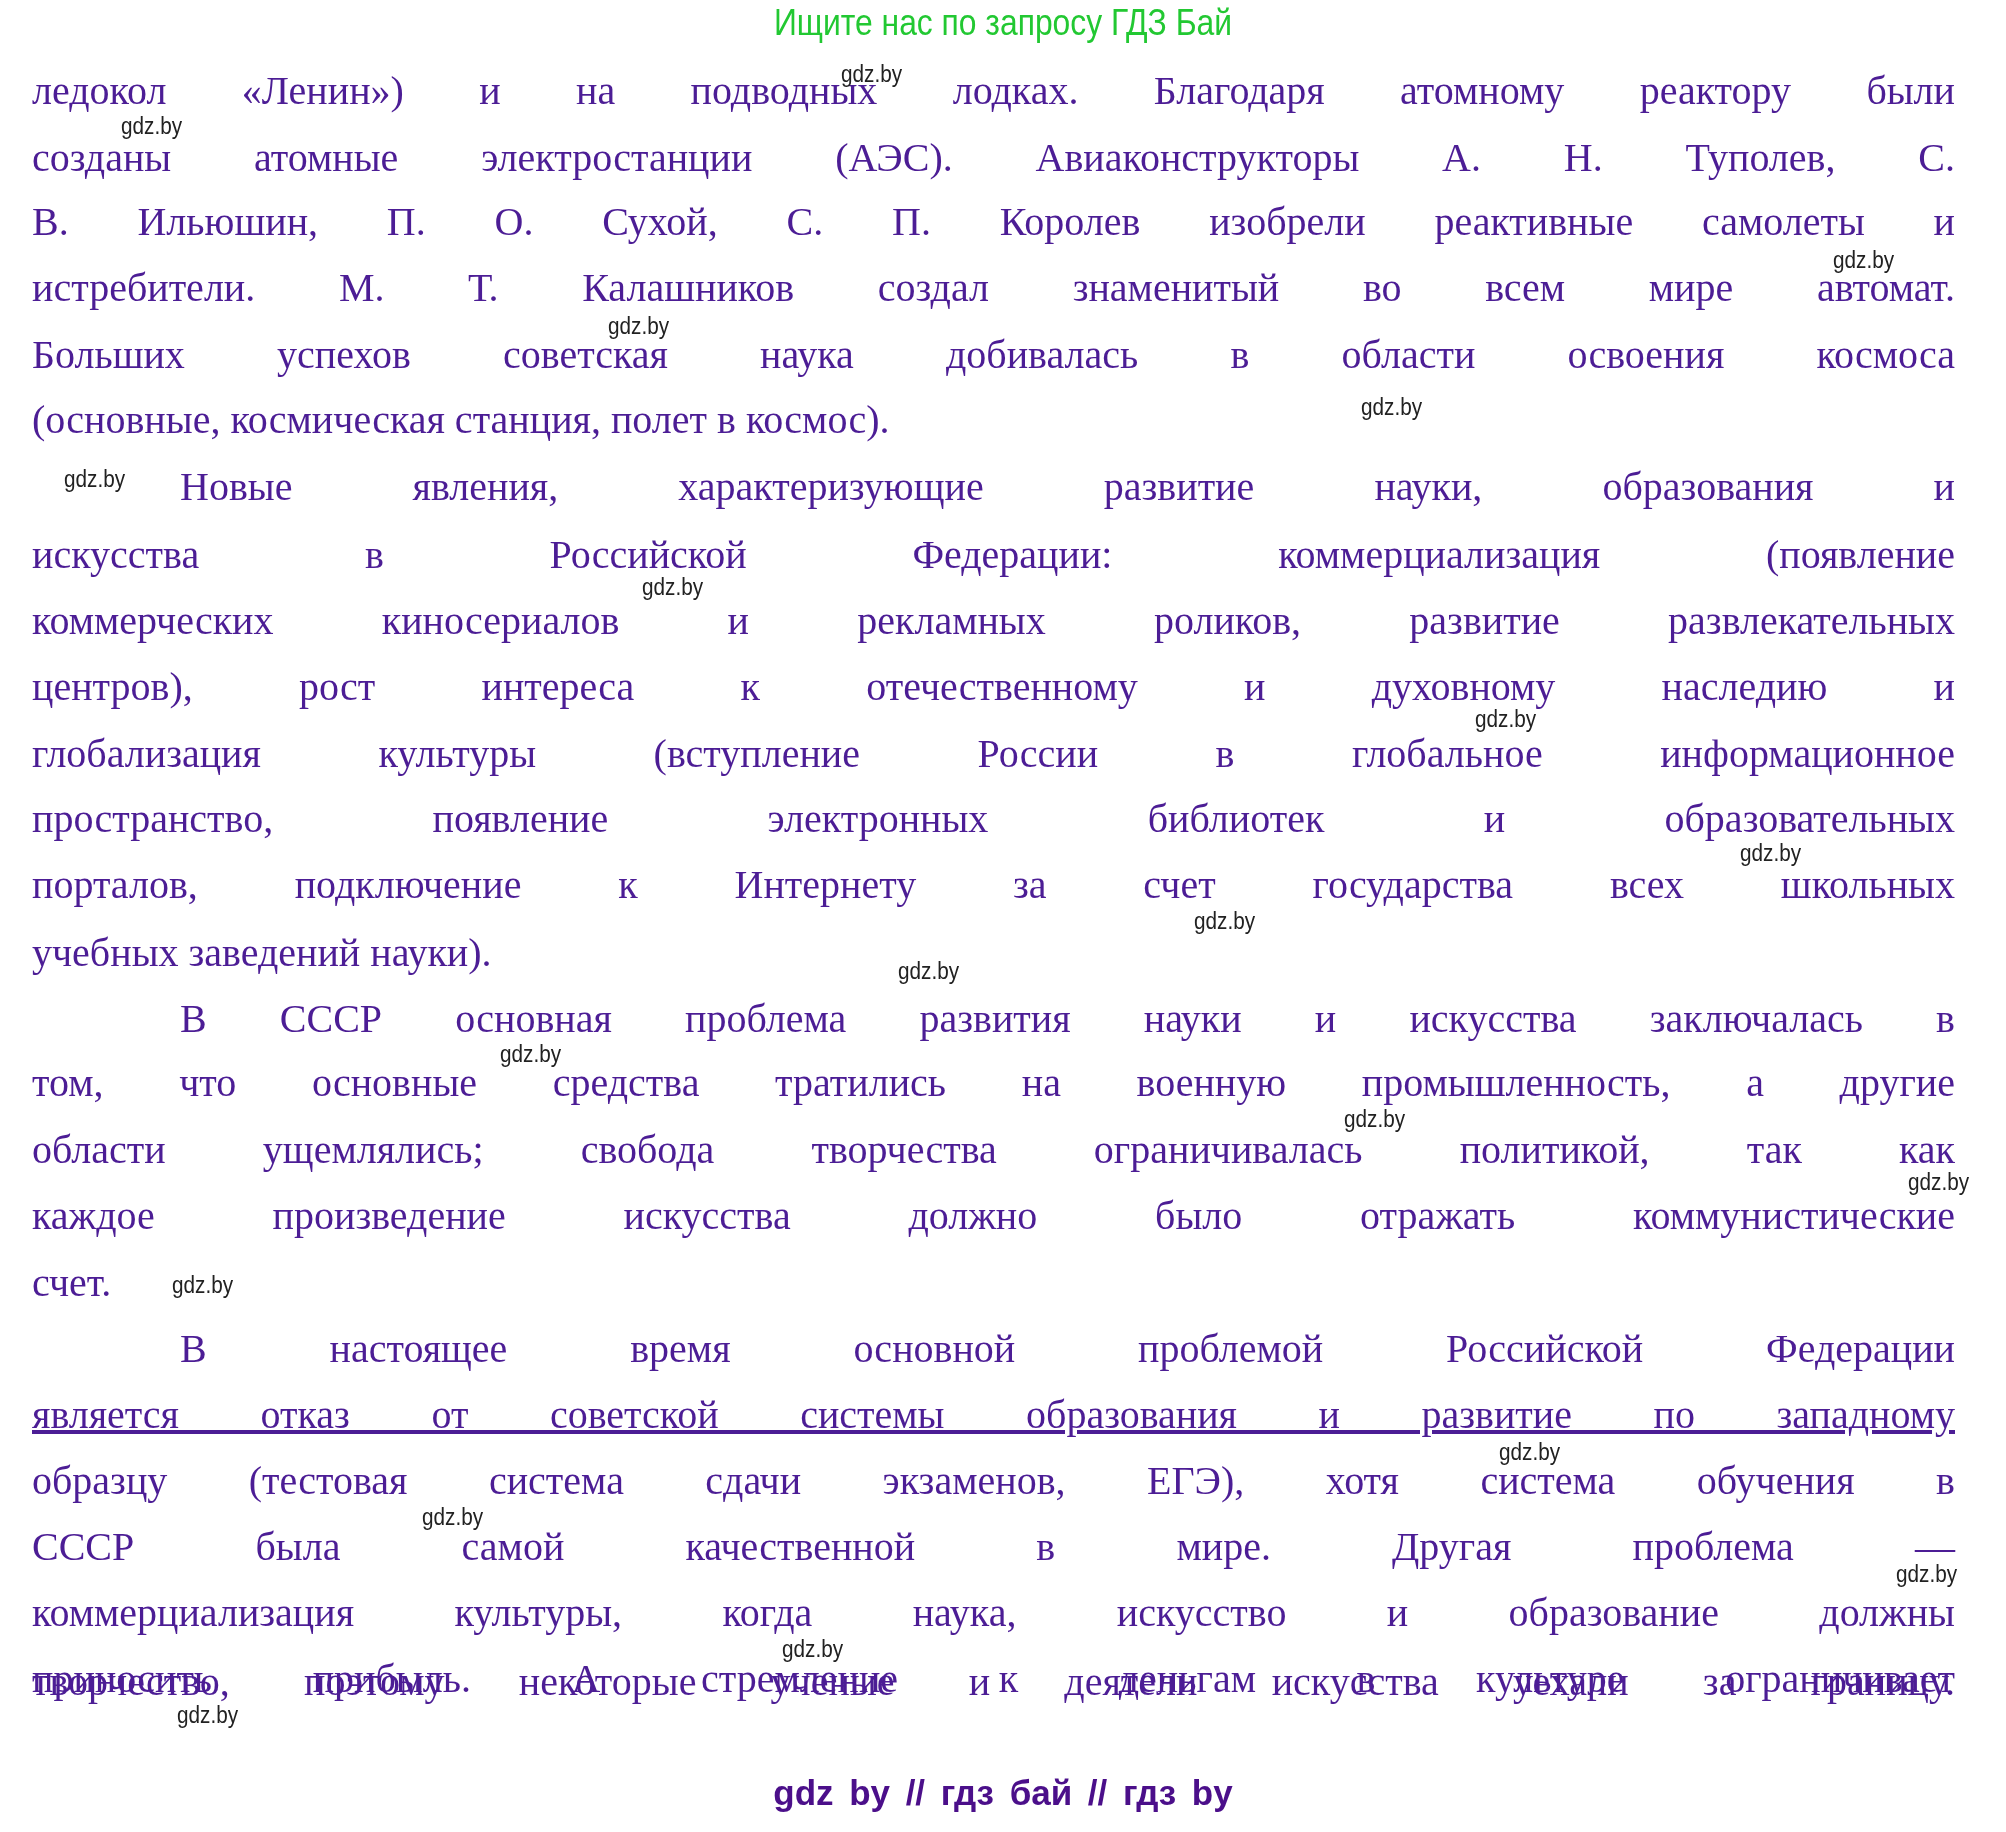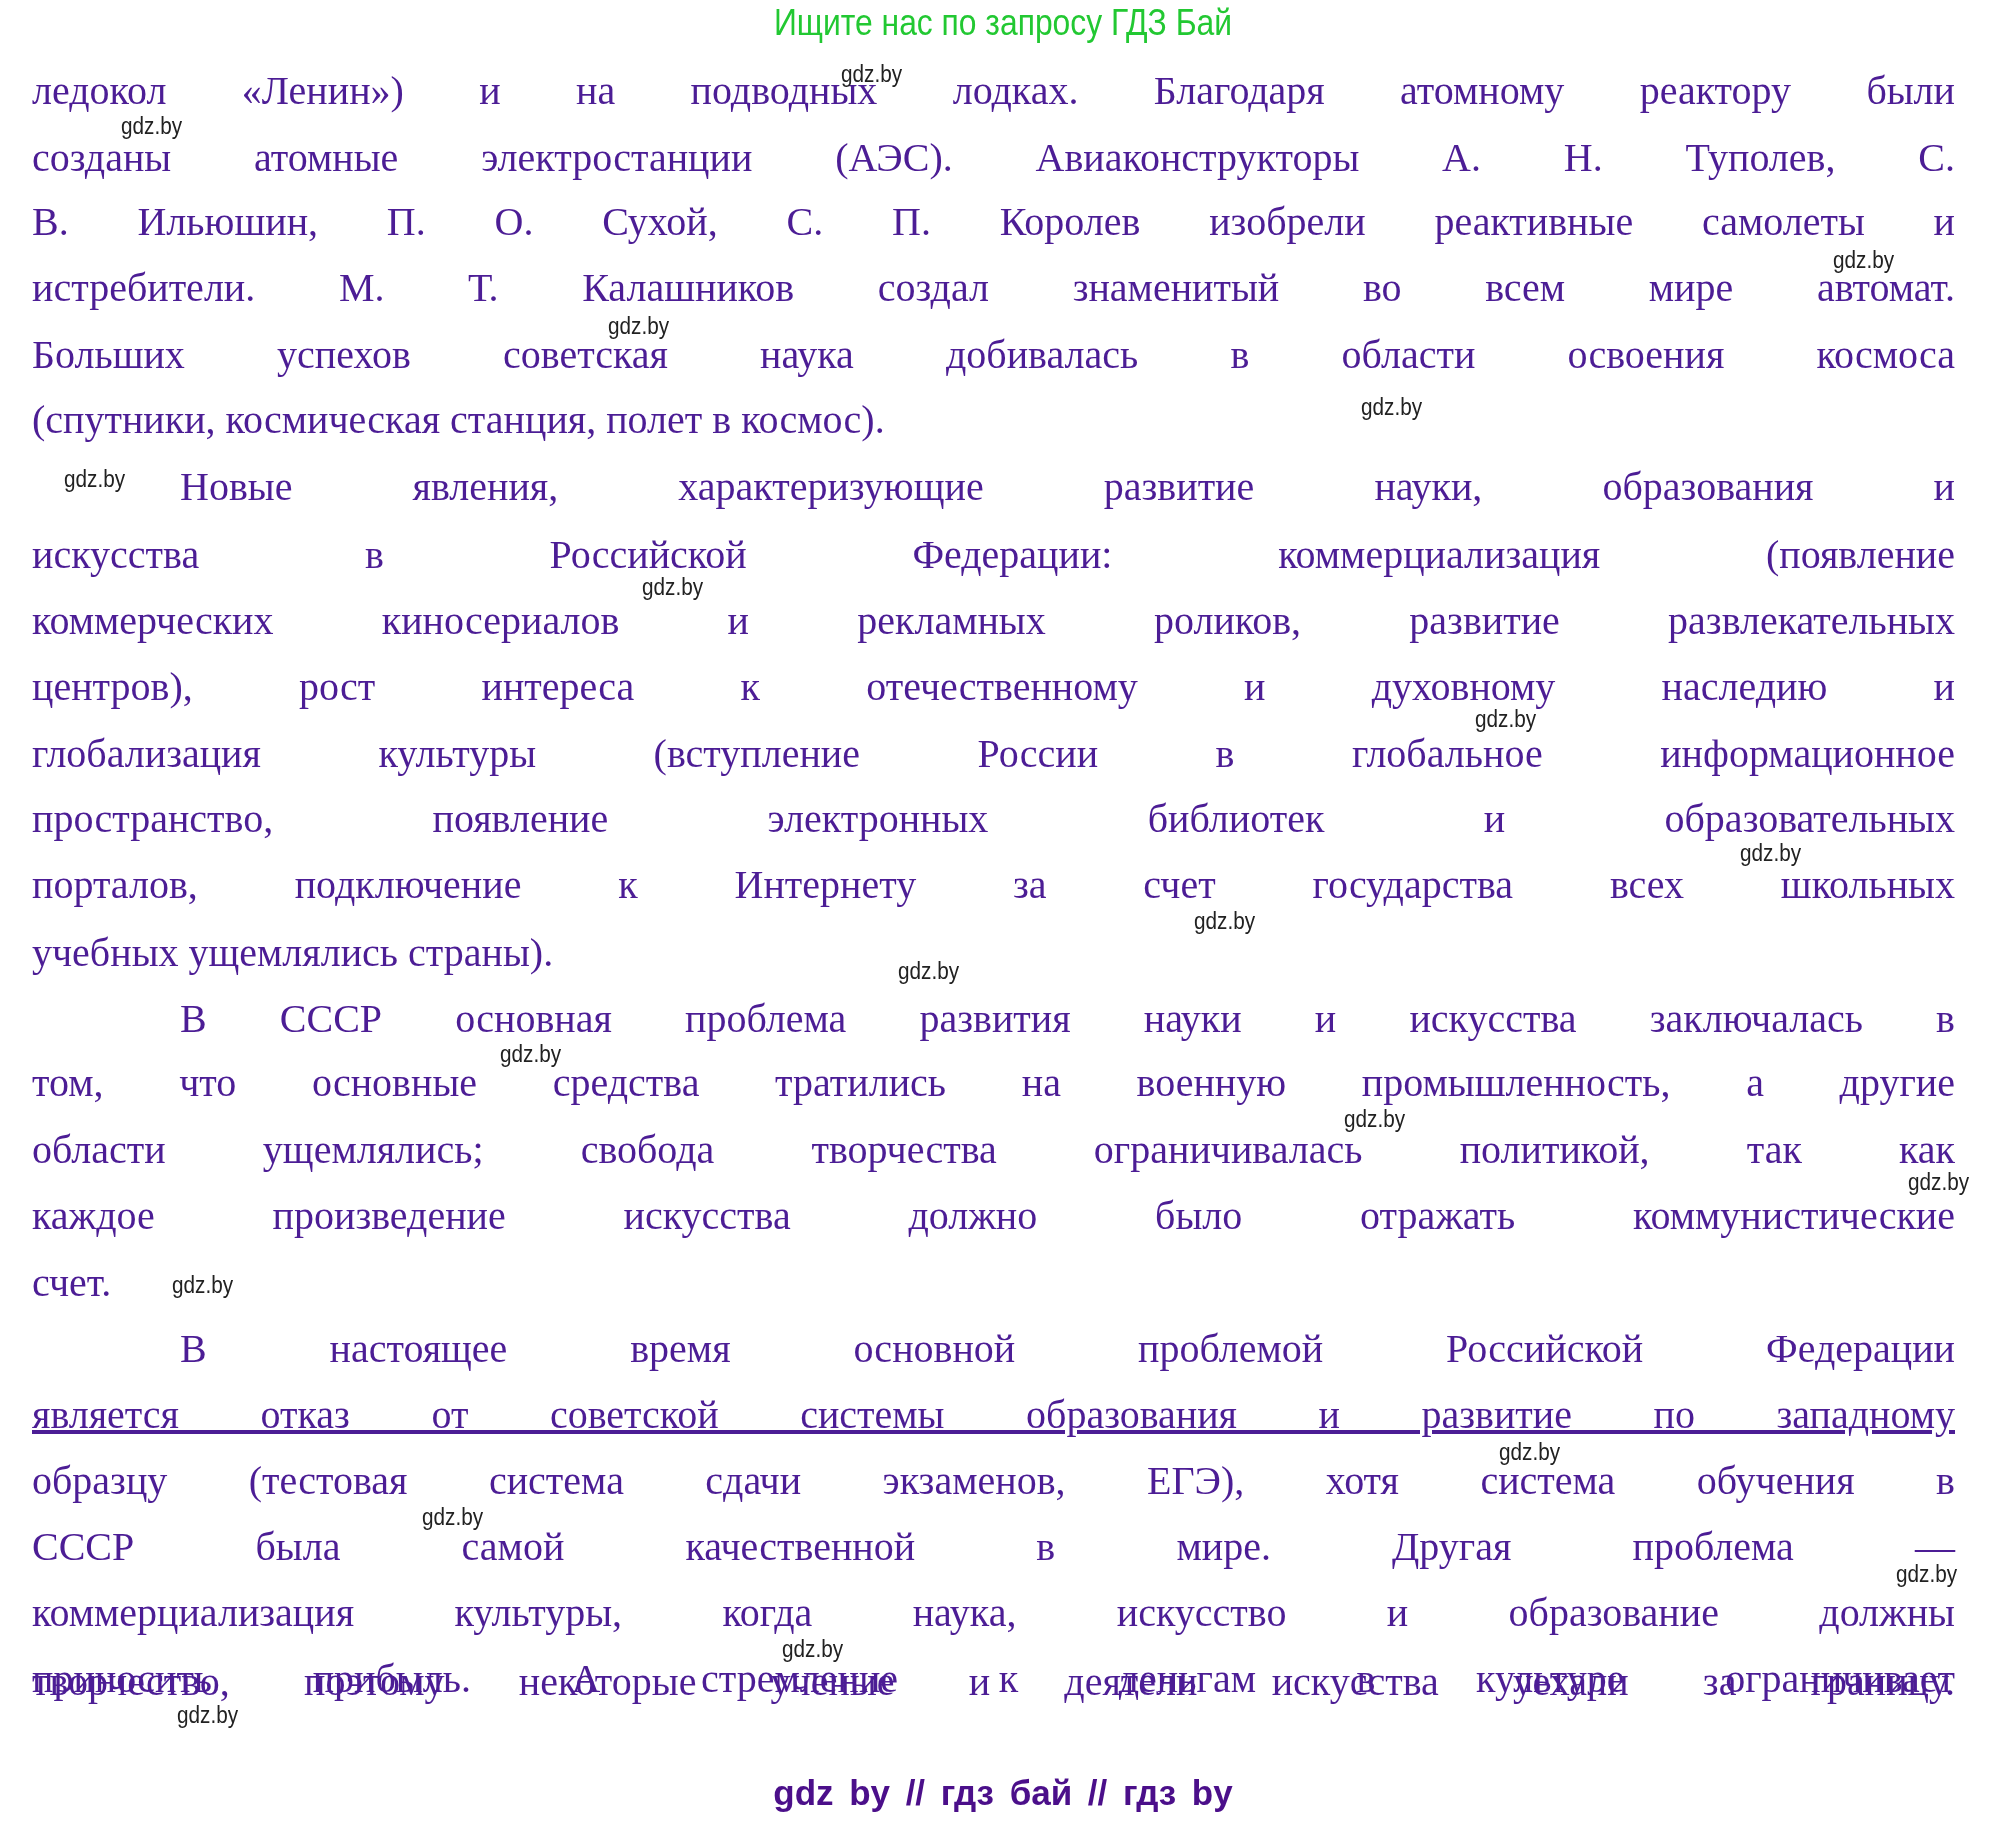--- a/index.html
+++ b/index.html
@@ -21,29 +21,29 @@
 <body>
 
 <div class="hdr">Ищите нас по запросу ГДЗ Бай</div>
 
 <div id="text-body">
     <div class="line just" style="top: 61px;">ледокол «Ленин») и на подводных лодках. Благодаря атомному реактору были</div>
     <div class="line just" style="top: 128px;">созданы атомные электростанции (АЭС). Авиаконструкторы А. Н. Туполев, С.</div>
     <div class="line just" style="top: 192px;">В. Ильюшин, П. О. Сухой, С. П. Королев изобрели реактивные самолеты и</div>
     <div class="line just" style="top: 258px;">истребители. М. Т. Калашников создал знаменитый во всем мире автомат.</div>
     <div class="line just" style="top: 325px;">Больших успехов советская наука добивалась в области освоения космоса</div>
-    <div class="line" style="top: 390px;">(спутники, космическая станция, полет в космос).</div>
+    <div class="line" style="top: 390px;">(основные, космическая станция, полет в космос).</div>
     <div class="line just" style="top: 457px; left: 180px; width: 1775px;">Новые явления, характеризующие развитие науки, образования и</div>
     <div class="line just" style="top: 525px;">искусства в Российской Федерации: коммерциализация (появление</div>
     <div class="line just" style="top: 591px;">коммерческих киносериалов и рекламных роликов, развитие развлекательных</div>
     <div class="line just" style="top: 657px;">центров), рост интереса к отечественному и духовному наследию и</div>
     <div class="line just" style="top: 724px;">глобализация культуры (вступление России в глобальное информационное</div>
     <div class="line just" style="top: 789px;">пространство, появление электронных библиотек и образовательных</div>
     <div class="line just" style="top: 855px;">порталов, подключение к Интернету за счет государства всех школьных</div>
-    <div class="line" style="top: 923px;">учебных ущемлялись страны).</div>
+    <div class="line" style="top: 923px;">учебных заведений науки).</div>
     <div class="line just" style="top: 989px; left: 180px; width: 1775px;">В СССР основная проблема развития науки и искусства заключалась в</div>
     <div class="line just" style="top: 1053px;">том, что основные средства тратились на военную промышленность, а другие</div>
     <div class="line just" style="top: 1120px;">области ущемлялись; свобода творчества ограничивалась политикой, так как</div>
     <div class="line just" style="top: 1186px;">каждое произведение искусства должно было отражать коммунистические</div>
     <div class="line" style="top: 1253px;">счет.</div>
     <div class="line just" style="top: 1319px; left: 180px; width: 1775px;">В настоящее время основной проблемой Российской Федерации</div>
     <div class="line just" style="top: 1385px; text-decoration: underline;">является отказ от советской системы образования и развитие по западному</div>
     <div class="line just" style="top: 1451px;">образцу (тестовая система сдачи экзаменов, ЕГЭ), хотя система обучения в</div>
     <div class="line just" style="top: 1517px;">СССР была самой качественной в мире. Другая проблема —</div>
     <div class="line just" style="top: 1583px;">коммерциализация культуры, когда наука, искусство и образование должны</div>

